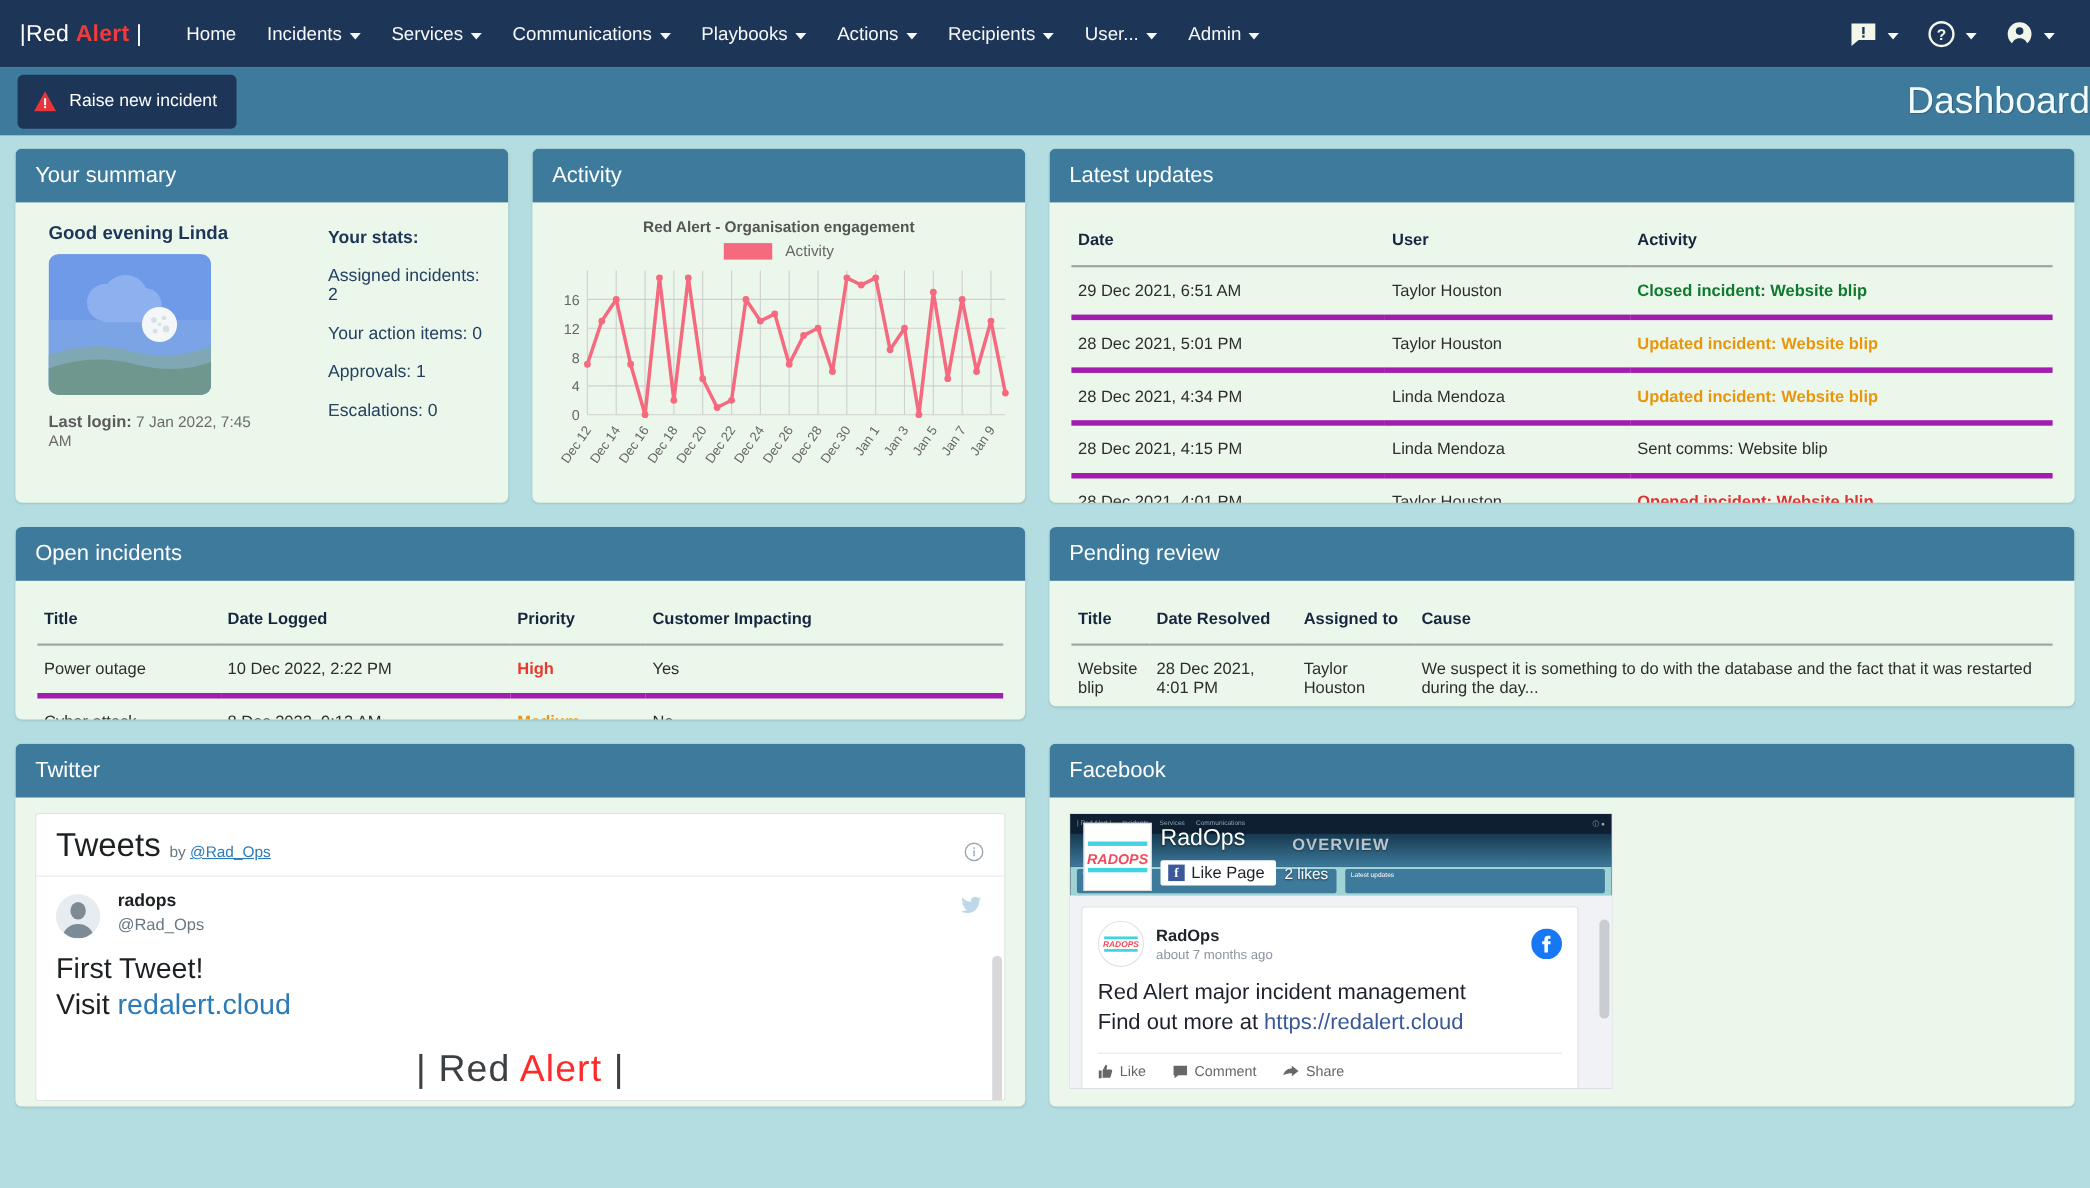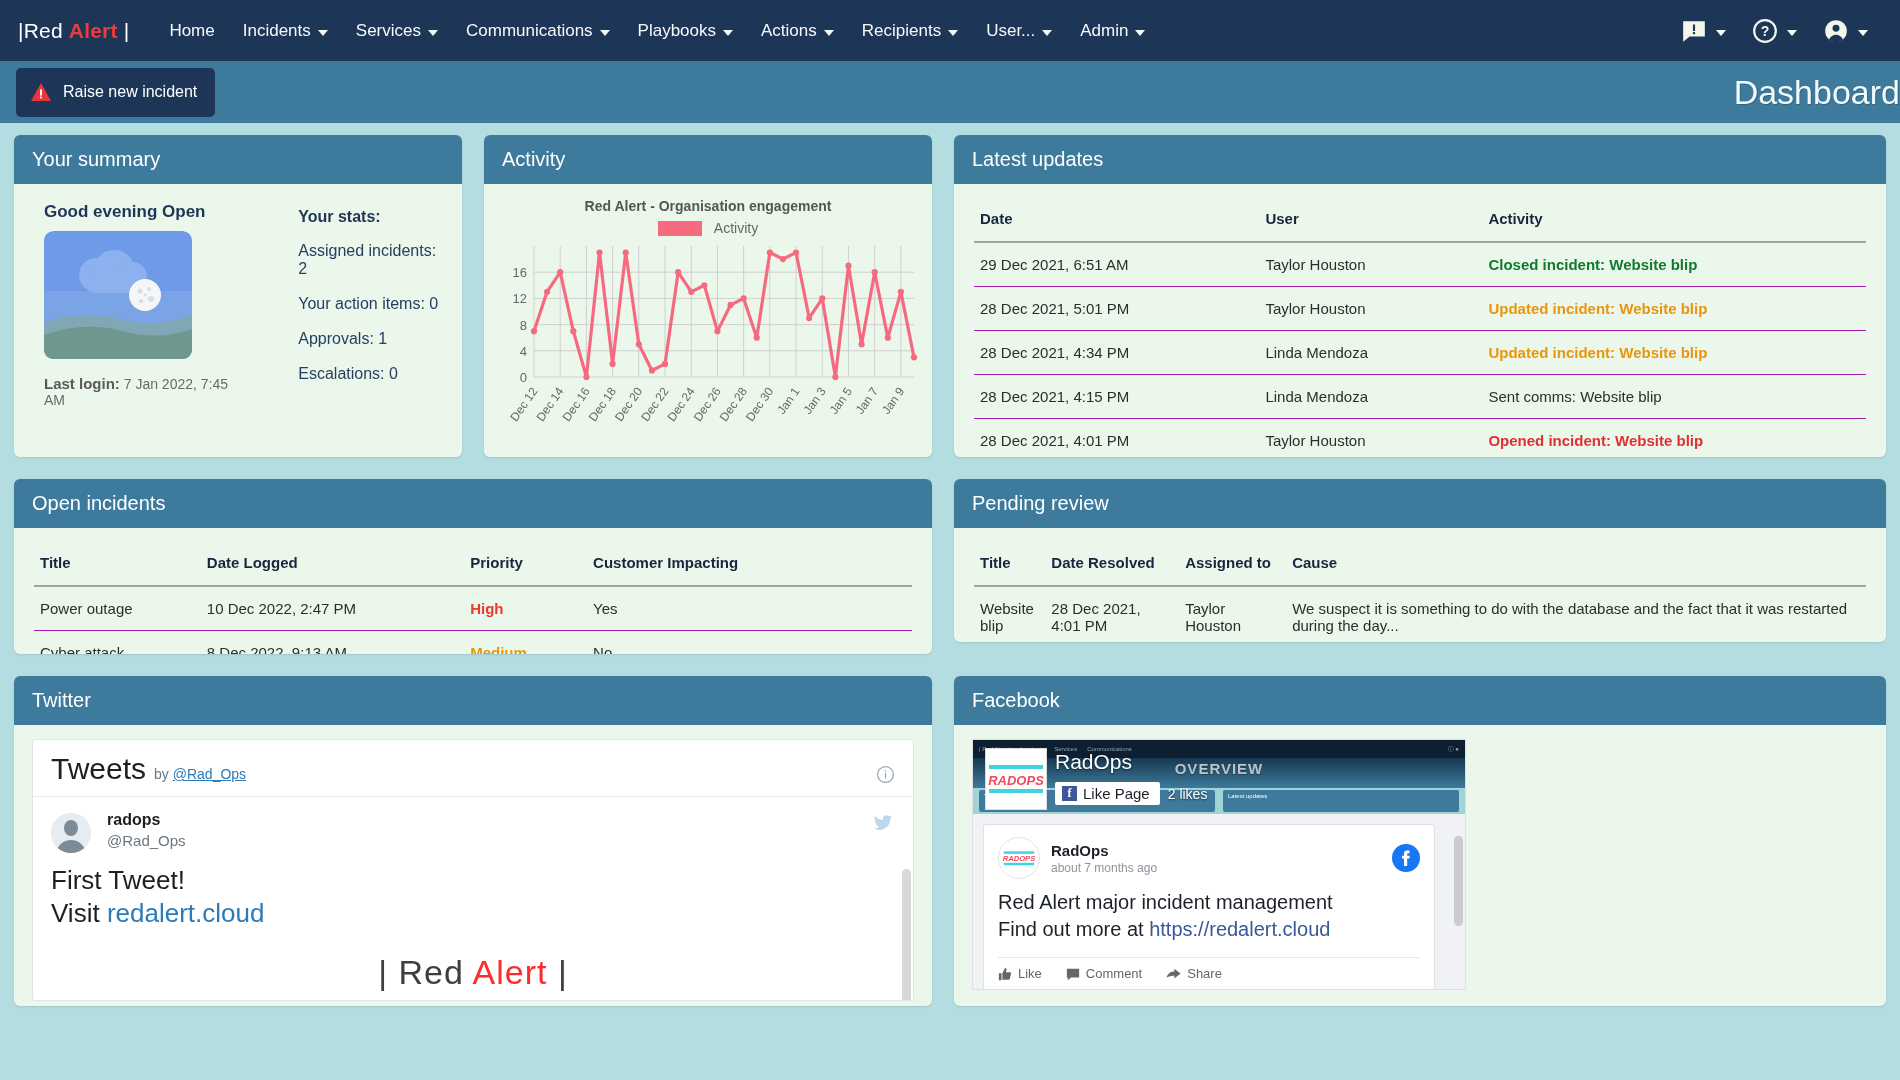--- a/index.html
+++ b/index.html
@@ -91,21 +91,21 @@
   .legend-label { font-size:14px; color:#666; }
 
   
   table { border-collapse:collapse; width:100%; }
   th {
     text-align:left; font-size:15px; font-weight:700; color:#17263f;
     padding:10px 6px 14px 6px; border-bottom:2px solid #a3a3a3;
   }
   td {
     font-size:15px; padding:13px 6px; color:#2d2d2d;
-    border-bottom:1px solid #a21caf;
+    border-bottom:5px solid #a21caf;
   }
   tr:last-child td { border-bottom:1px solid #cfd9cf; }
   .c-green { color:#0f7a2e; font-weight:700; }
   .c-orange { color:#e8960c; font-weight:700; }
   .c-red { color:#e03030; font-weight:700; }
   .c-high { color:#e8392e; font-weight:700; }
   .c-med { color:#e8960c; font-weight:700; }
 
   
   .tw-card { background:#fff; border:1px solid #e3e3e3; border-radius:3px; margin:14px 18px 0 18px; height:262px; overflow:hidden; position:relative;}
@@ -260,21 +260,21 @@
 </div>
 
 <div class="wrap">
 
   <div class="row">
 
     <div class="panel" style="width:448px;height:322px;">
       <div class="panel-head">Your summary</div>
       <div class="summary-body">
         <div class="summary-left">
-          <div class="greeting">Good evening Open</div>
+          <div class="greeting">Good evening Linda</div>
           <svg class="scene" viewBox="0 0 148 128">
             <defs>
                 <clipPath id="sceneClip">
                   <rect x="0" y="0" width="148" height="128" rx="9"></rect>
                 </clipPath>
               </defs>
             <g clip-path="url(#sceneClip)">
               <rect x="0" y="0" width="148" height="128" fill="#6f9ae8"></rect>
               <rect x="0" y="60" width="148" height="68" fill="#7aa4e6"></rect>
               <g fill="#8db0ef">
@@ -447,21 +447,21 @@
               <tr>
             <th style="width:19%">Title</th>
             <th style="width:30%">Date Logged</th>
             <th style="width:14%">Priority</th>
             <th>Customer Impacting</th>
           </tr>
             </thead>
           <tbody id="open-incidents-rows">
               <tr>
                 <td>Power outage</td>
-                <td>10 Dec 2022, 2:47 PM</td>
+                <td>10 Dec 2022, 2:22 PM</td>
                 <td class="c-high">High</td>
                 <td>Yes</td>
               </tr>
               <tr>
                 <td>Cyber attack</td>
                 <td>8 Dec 2022, 9:13 AM</td>
                 <td class="c-med">Medium</td>
                 <td>No</td>
               </tr>
             </tbody>

